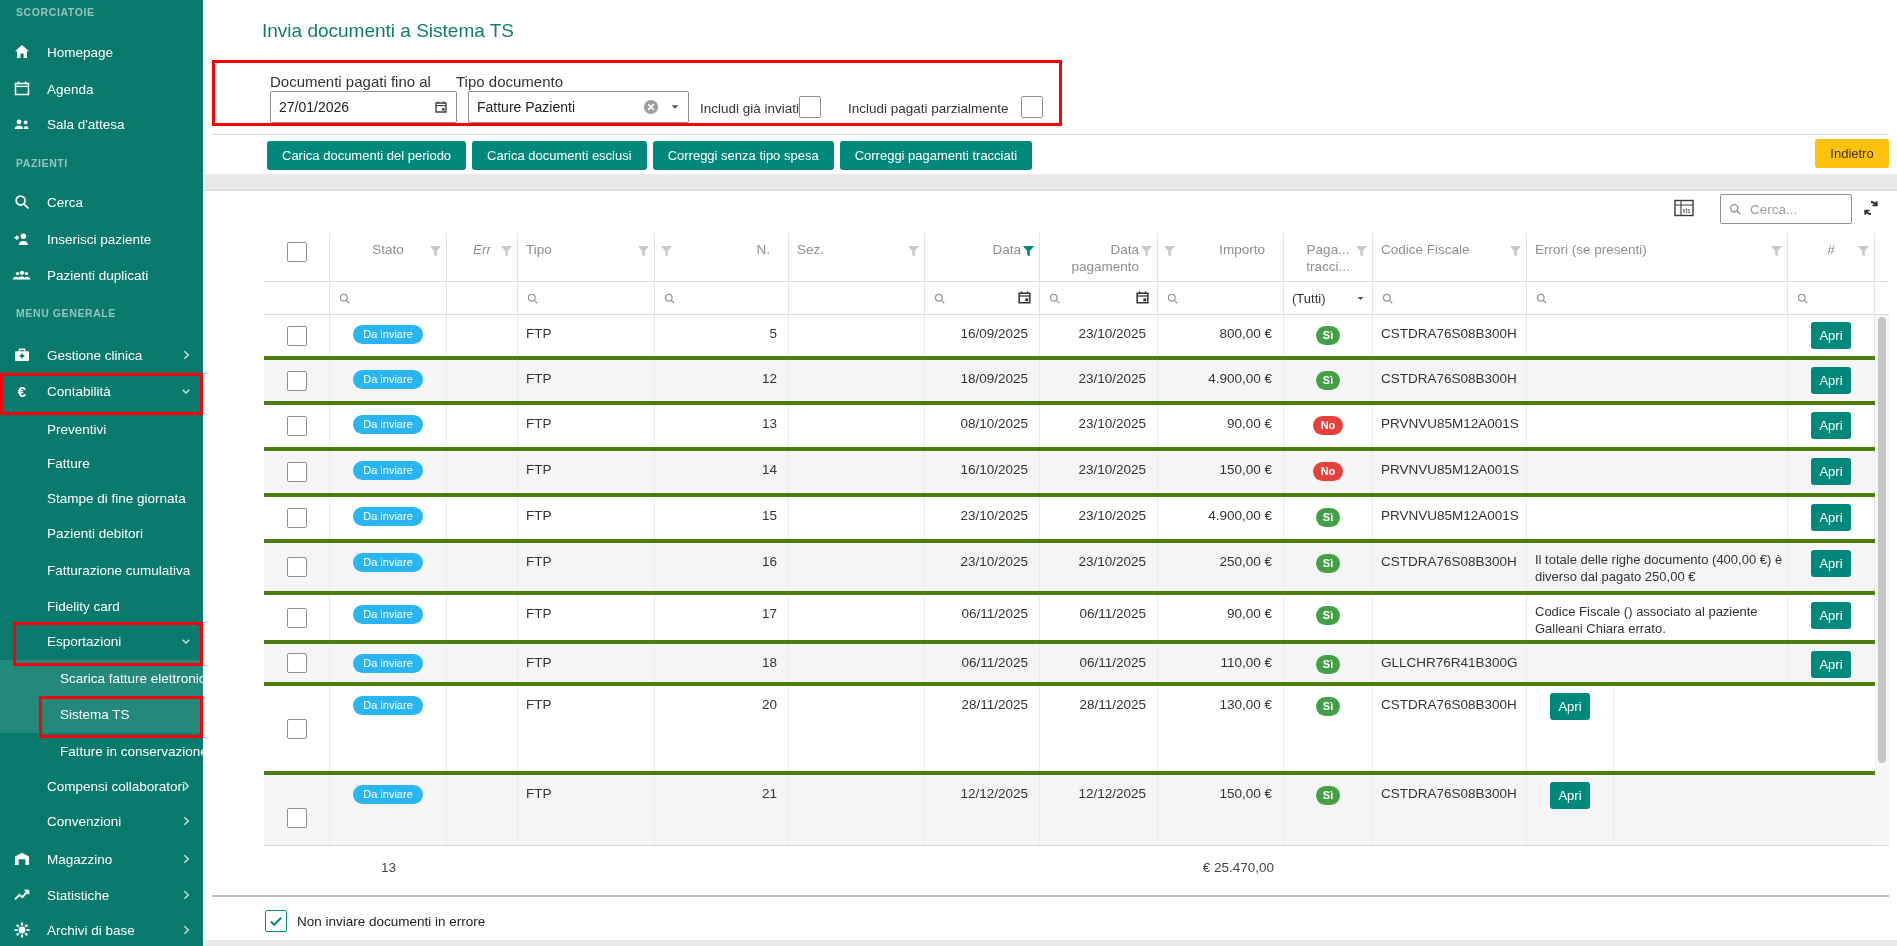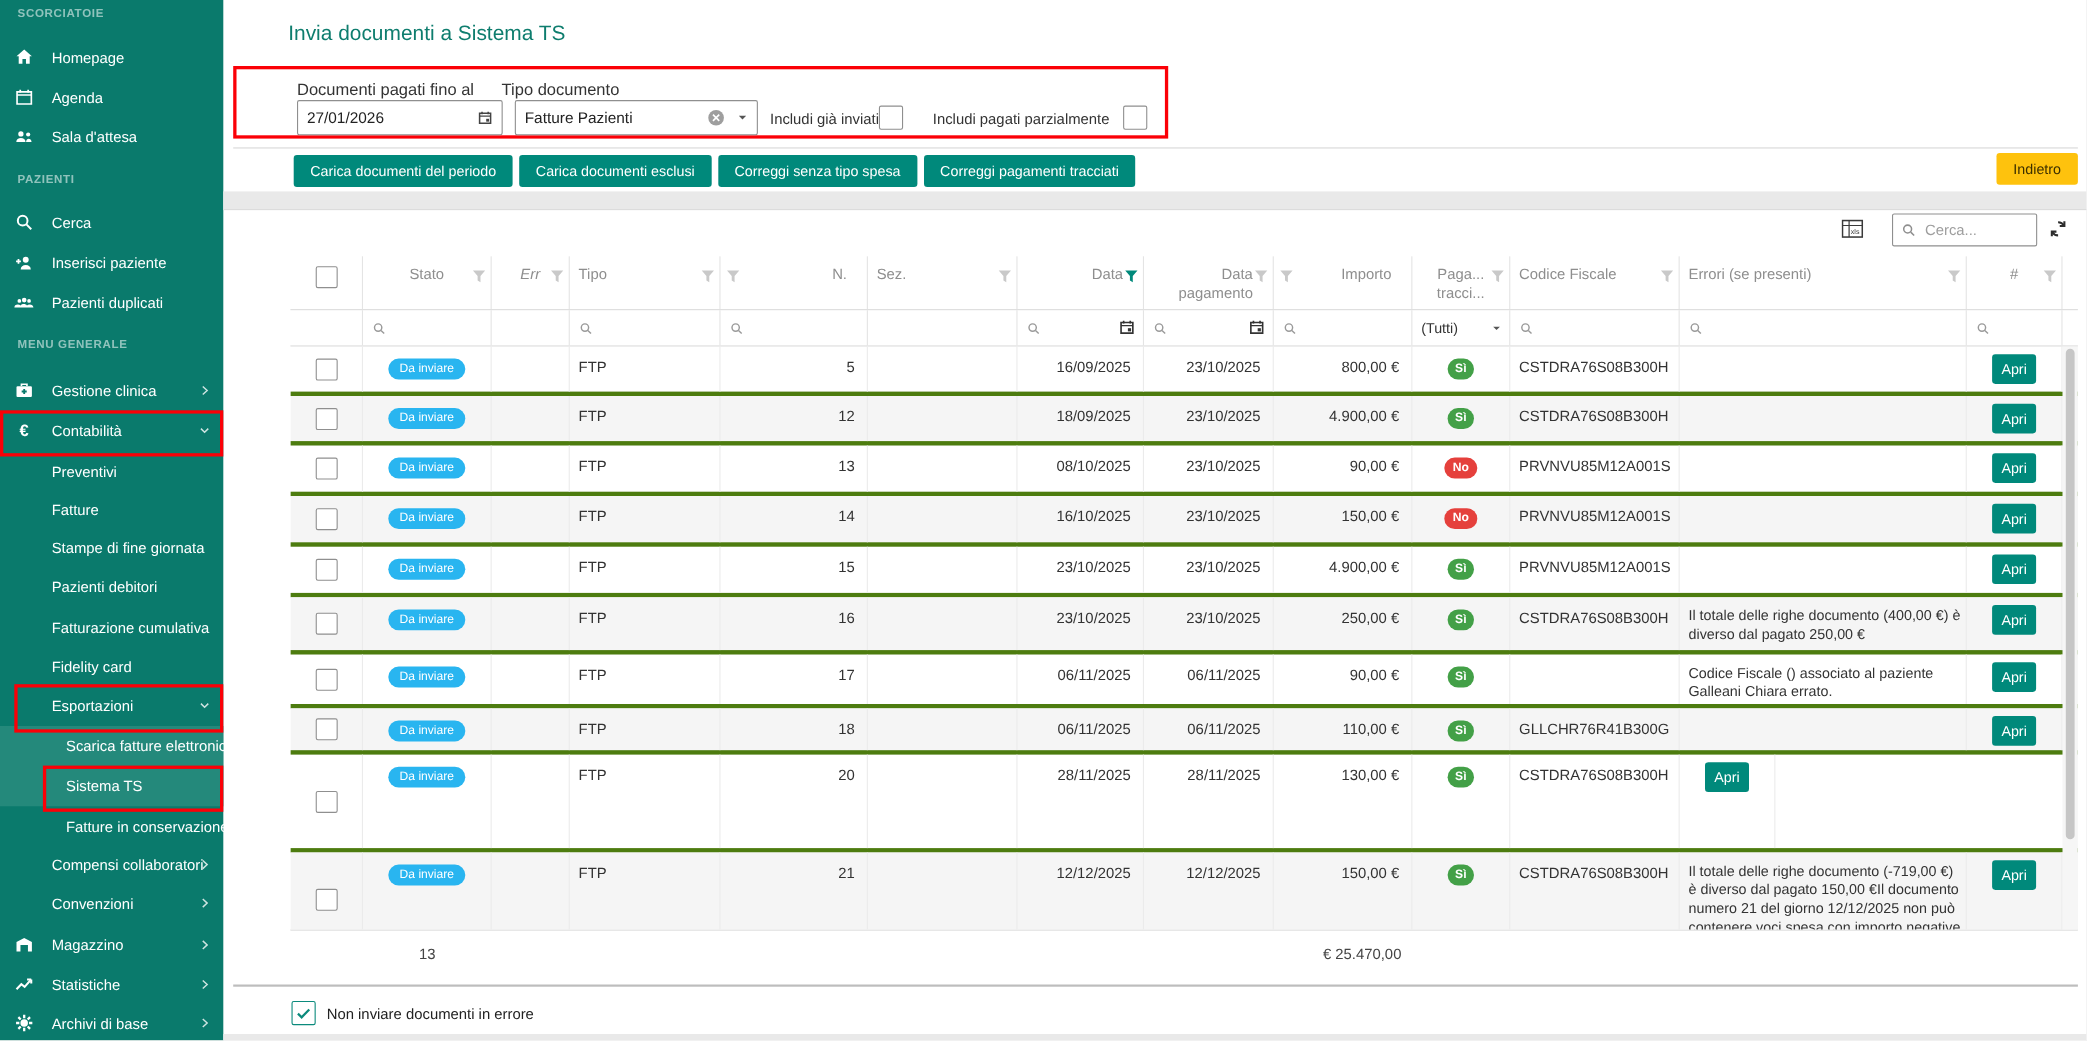--- a/index.html
+++ b/index.html
@@ -682,23 +682,20 @@
           <div class="bcell cc" style="width: 117px;"><span class="badge">Da inviare</span></div>
           <div class="bcell l" style="width: 71px;"></div>
           <div class="bcell l" style="width: 137px;">FTP</div>
           <div class="bcell r" style="width: 134px;">21</div>
           <div class="bcell l" style="width: 136px;"></div>
           <div class="bcell r" style="width: 115px;">12/12/2025</div>
           <div class="bcell r" style="width: 118px;">12/12/2025</div>
           <div class="bcell r" style="width: 126px;">150,00 €</div>
           <div class="bcell cc" style="width: 89px;"><span class="pill yes">Sì</span></div>
           <div class="bcell l" style="width: 154px;">CSTDRA76S08B300H</div>
-          <div class="bcell l" style="width: 261px;">
-            <span class="errtxt">Il totale delle righe documento (-719,00 €) è diverso dal pagato 150,00 €Il documento numero 21 del giorno 12/12/2025 non può contenere voci spesa con importo negative</span>
-          </div>
           <div class="bcell cc" style="width: 87px;"><button class="apri">Apri</button></div>
         </div>
         <div class="brow" style="height: 42px;">
           <div class="bcell selc" style="width: 66px;"></div>
           <div class="bcell cc" style="width: 117px;"><span class="badge">Da inviare</span></div>
           <div class="bcell l" style="width: 71px;"></div>
           <div class="bcell l" style="width: 137px;">FTP</div>
           <div class="bcell r" style="width: 134px;">22</div>
           <div class="bcell l" style="width: 136px;"></div>
           <div class="bcell r" style="width: 115px;">18/12/2025</div>

